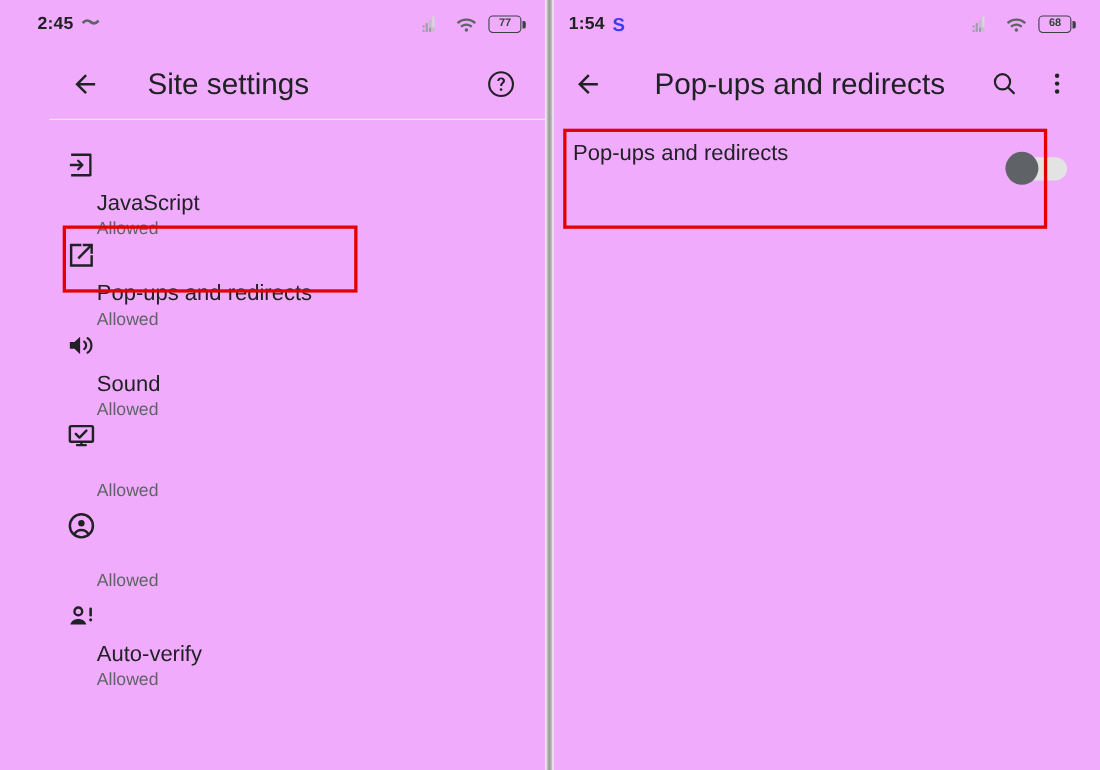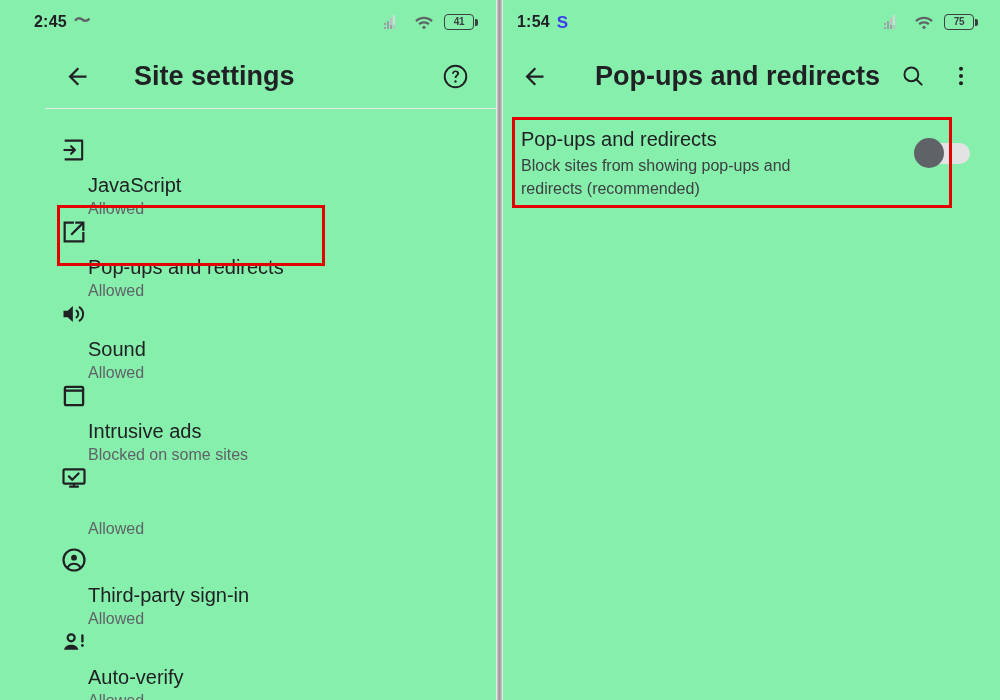--- a/index.html
+++ b/index.html
@@ -37,21 +37,21 @@
     font-weight: 500;
     letter-spacing: 0.5px;
     white-space: nowrap;
     font-family: "Liberation Sans", sans-serif;
   }
 
   
   .panel {
     position: relative;
     height: 700px;
-    background: #86efac;
+    background: #f0abfc;
     box-sizing: border-box;
     z-index: 10;
   }
   .panel-left  { width: 496px; }
   .divider-col {
     width: 7px;
     height: 700px;
     background: #9e9e9e;
     background: linear-gradient(to right,#ffffff 0%,#bdbdbd 22%,#9a9a9a 50%,#bdbdbd 78%,#ffffff 100%);
     z-index: 12;
@@ -129,21 +129,21 @@
     height: 64px;
     display: flex;
     align-items: center;
     box-sizing: border-box;
   }
   .appbar.left  { padding: 0 24px 0 60px; }
   .appbar.right { padding: 0 22px 0 14px; }
   .appbar-title {
     font-size: 27px;
     color: #202124;
-    font-weight: 700;
+    font-weight: 400;
     white-space: nowrap;
   }
   .appbar.left .appbar-title  { margin-left: 40px; }
   .appbar.right .appbar-title { margin-left: 44px; }
   .appbar-spacer { flex: 1; }
   .iconbtn {
     display: inline-flex;
     align-items: center;
     justify-content: center;
     width: 34px;
@@ -298,21 +298,21 @@
         </span>
         <span>
           <svg width="20" height="16" viewBox="0 0 24 20">
             <path d="M12 3.5C7.6 3.5 3.8 5.2 1 7.9l1.9 2C5.3 7.6 8.5 6.2 12 6.2s6.7 1.4 9.1 3.7l1.9-2C20.2 5.2 16.4 3.5 12 3.5z" fill="#5f6368"></path>
             <path d="M12 9.1c-2.8 0-5.2 1.1-7 2.8l1.9 2c1.4-1.3 3.2-2.1 5.1-2.1s3.7.8 5.1 2.1l1.9-2c-1.8-1.7-4.2-2.8-7-2.8z" fill="#5f6368"></path>
             <circle cx="12" cy="16.6" r="2" fill="#5f6368"></circle>
           </svg>
         </span>
         <span class="battery">
           <span class="battery-body">
-            <span class="battery-num">41</span>
+            <span class="battery-num">77</span>
           </span>
           <span class="battery-cap"></span>
         </span>
       </div>
     </div>
 
     <div class="appbar left">
       <span class="iconbtn">
         <svg width="27" height="27" viewBox="0 0 24 24">
           <path d="M20 11H7.8l5.6-5.6L12 4l-8 8 8 8 1.4-1.4L7.8 13H20z" fill="#202124"></path>
@@ -368,32 +368,20 @@
             <path d="M14.2 9.1c.9.7 1.5 1.7 1.5 2.9s-.6 2.2-1.5 2.9" fill="none" stroke="#202124" stroke-width="1.7" stroke-linecap="round"></path>
             <path d="M16.8 6.3c1.8 1.2 3 3.2 3 5.7s-1.2 4.5-3 5.7" fill="none" stroke="#202124" stroke-width="1.7" stroke-linecap="round"></path>
           </svg>
         </span>
         <span class="row-text">
           <span class="row-title">Sound</span><br>
           <span class="row-sub">Allowed</span>
         </span>
       </div>
 
-      <div class="setting-row">
-        <span class="row-icon">
-          <svg width="28" height="28" viewBox="0 0 24 24">
-            <rect x="4.2" y="4.2" width="15.6" height="15.6" rx="1.2" fill="none" stroke="#202124" stroke-width="2"></rect>
-            <path d="M4.2 7.4h15.6" stroke="#202124" stroke-width="2"></path>
-          </svg>
-        </span>
-        <span class="row-text">
-          <span class="row-title">Intrusive ads</span><br>
-          <span class="row-sub">Blocked on some sites</span>
-        </span>
-      </div>
 
       <div class="setting-row">
         <span class="row-icon">
           <svg width="28" height="28" viewBox="0 0 24 24">
             <rect x="3" y="4.6" width="18" height="12.2" rx="1" fill="none" stroke="#202124" stroke-width="1.9"></rect>
             <path d="M7.6 10.6l2.9 2.9 5.4-5.4" fill="none" stroke="#202124" stroke-width="1.9" stroke-linecap="round" stroke-linejoin="round"></path>
             <path d="M8.6 19.4h6.8" stroke="#202124" stroke-width="1.9" stroke-linecap="round"></path>
             <path d="M12 16.8v2.6" stroke="#202124" stroke-width="1.9"></path>
           </svg>
         </span>
@@ -405,21 +393,21 @@
 
       <div class="setting-row">
         <span class="row-icon">
           <svg width="28" height="28" viewBox="0 0 24 24">
             <circle cx="12" cy="12" r="9" fill="none" stroke="#202124" stroke-width="1.9"></circle>
             <circle cx="12" cy="10" r="2.5" fill="#202124"></circle>
             <path d="M6.6 18.4c1.1-2.1 3-3.2 5.4-3.2s4.3 1.1 5.4 3.2" fill="none" stroke="#202124" stroke-width="1.9" stroke-linecap="round"></path>
           </svg>
         </span>
         <span class="row-text">
-          <span class="row-title">Third-party sign-in</span><br>
+          <br>
           <span class="row-sub">Allowed</span>
         </span>
       </div>
 
       <div class="setting-row">
         <span class="row-icon">
           <svg width="28" height="28" viewBox="0 0 24 24">
             <circle cx="9.6" cy="8.4" r="3" fill="none" stroke="#202124" stroke-width="1.9"></circle>
             <path d="M3.4 18.6c.6-2.7 3.1-4.3 6.2-4.3s5.6 1.6 6.2 4.3z" fill="#202124"></path>
             <rect x="18.2" y="5.4" width="2" height="7" rx="1" fill="#202124"></rect>
@@ -459,21 +447,21 @@
         </span>
         <span>
           <svg width="20" height="16" viewBox="0 0 24 20">
             <path d="M12 3.5C7.6 3.5 3.8 5.2 1 7.9l1.9 2C5.3 7.6 8.5 6.2 12 6.2s6.7 1.4 9.1 3.7l1.9-2C20.2 5.2 16.4 3.5 12 3.5z" fill="#5f6368"></path>
             <path d="M12 9.1c-2.8 0-5.2 1.1-7 2.8l1.9 2c1.4-1.3 3.2-2.1 5.1-2.1s3.7.8 5.1 2.1l1.9-2c-1.8-1.7-4.2-2.8-7-2.8z" fill="#5f6368"></path>
             <circle cx="12" cy="16.6" r="2" fill="#5f6368"></circle>
           </svg>
         </span>
         <span class="battery">
           <span class="battery-body">
-            <span class="battery-num">75</span>
+            <span class="battery-num">68</span>
           </span>
           <span class="battery-cap"></span>
         </span>
       </div>
     </div>
 
     <div class="appbar right">
       <span class="iconbtn">
         <svg width="27" height="27" viewBox="0 0 24 24">
           <path d="M20 11H7.8l5.6-5.6L12 4l-8 8 8 8 1.4-1.4L7.8 13H20z" fill="#202124"></path>
@@ -492,21 +480,20 @@
           <circle cx="12" cy="5.4" r="1.85" fill="#202124"></circle>
           <circle cx="12" cy="12" r="1.85" fill="#202124"></circle>
           <circle cx="12" cy="18.6" r="1.85" fill="#202124"></circle>
         </svg>
       </span>
     </div>
 
     <div class="toggle-row">
       <span class="toggle-texts">
         <span class="toggle-title">Pop-ups and redirects</span>
-        <div class="toggle-desc">Block sites from showing pop-ups and redirects (recommended)</div>
       </span>
       <span class="switch">
         <span class="switch-track"></span>
         <span class="switch-knob"></span>
       </span>
     </div>
 
   </div>
 
   <div class="highlight-box" id="hl-left"></div>

